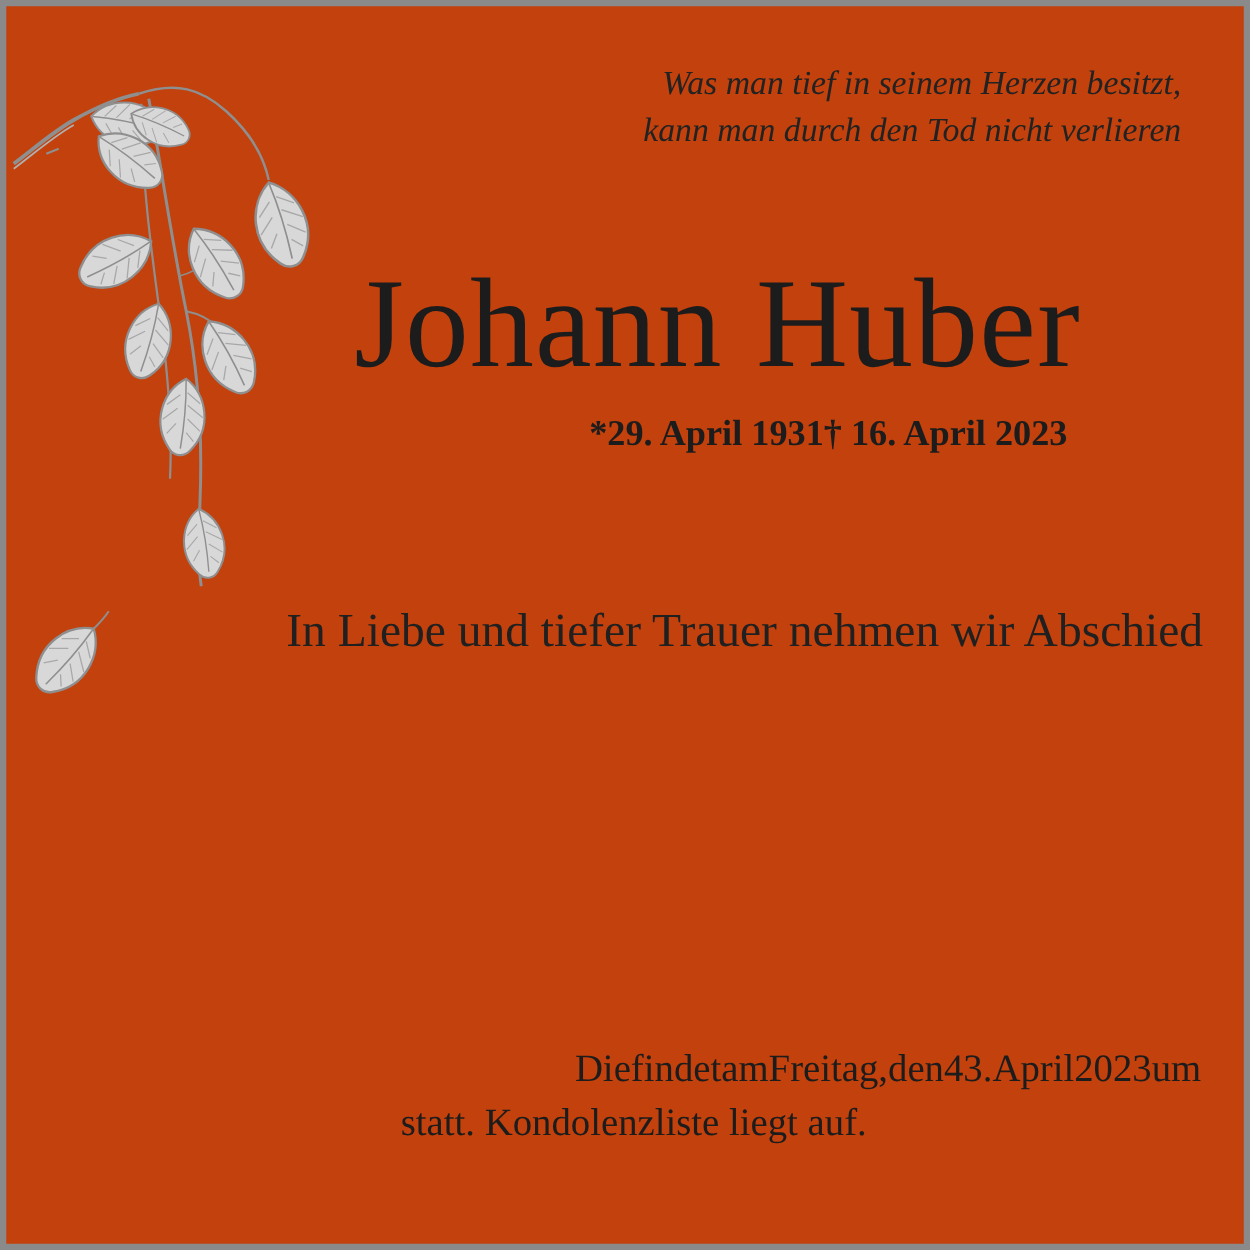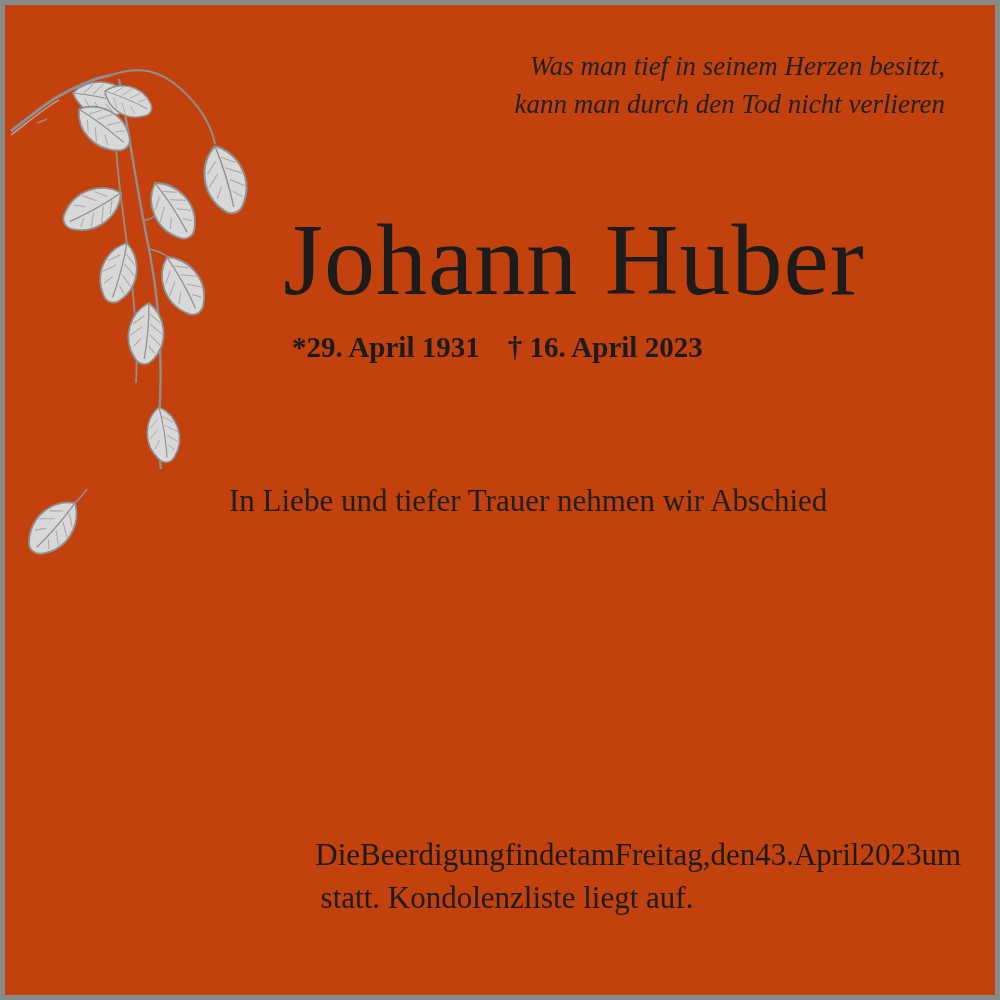--- a/index.html
+++ b/index.html
@@ -50,36 +50,35 @@
   }
   .deceased-name {
     font-size: 102px;
     line-height: 110px;
     font-weight: 400;
     letter-spacing: 1px;
     white-space: nowrap;
   }
   .dates-row {
     display: flex;
-    justify-content: flex-start;
+    justify-content: flex-end;
     box-sizing: border-box;
     padding: 0 44px 0 42px;
     margin-top: 16px;
     font-size: 29px;
     font-weight: 700;
     white-space: nowrap;
-    gap: 28px;
   }
 
   
   .farewell {
     position: absolute;
     left: 224px;
     top: 478px;
-    font-size: 31px;
+    font-size: 38px;
     white-space: nowrap;
     color: #202020;
   }
 
   
   .mourners {
     position: absolute;
     left: 531px;
     top: 616px;
     font-size: 28px;
@@ -161,21 +160,20 @@
       <span>† 16. April 2023</span>
     </div>
   </div>
 
   <div class="farewell">In Liebe und tiefer Trauer nehmen wir Abschied</div>
 
 
   <div class="funeral">
     <div class="justified">
         <span>Die</span>
-        <span>Beerdigung</span>
         <span>findet</span>
         <span>am</span>
         <span>Freitag,</span>
         <span>den</span>
         <span>43.</span>
         <span>April</span>
         <span>2023</span>
         <span>um</span>
       </div>
     <div class="plain">statt. Kondolenzliste liegt auf.</div>

